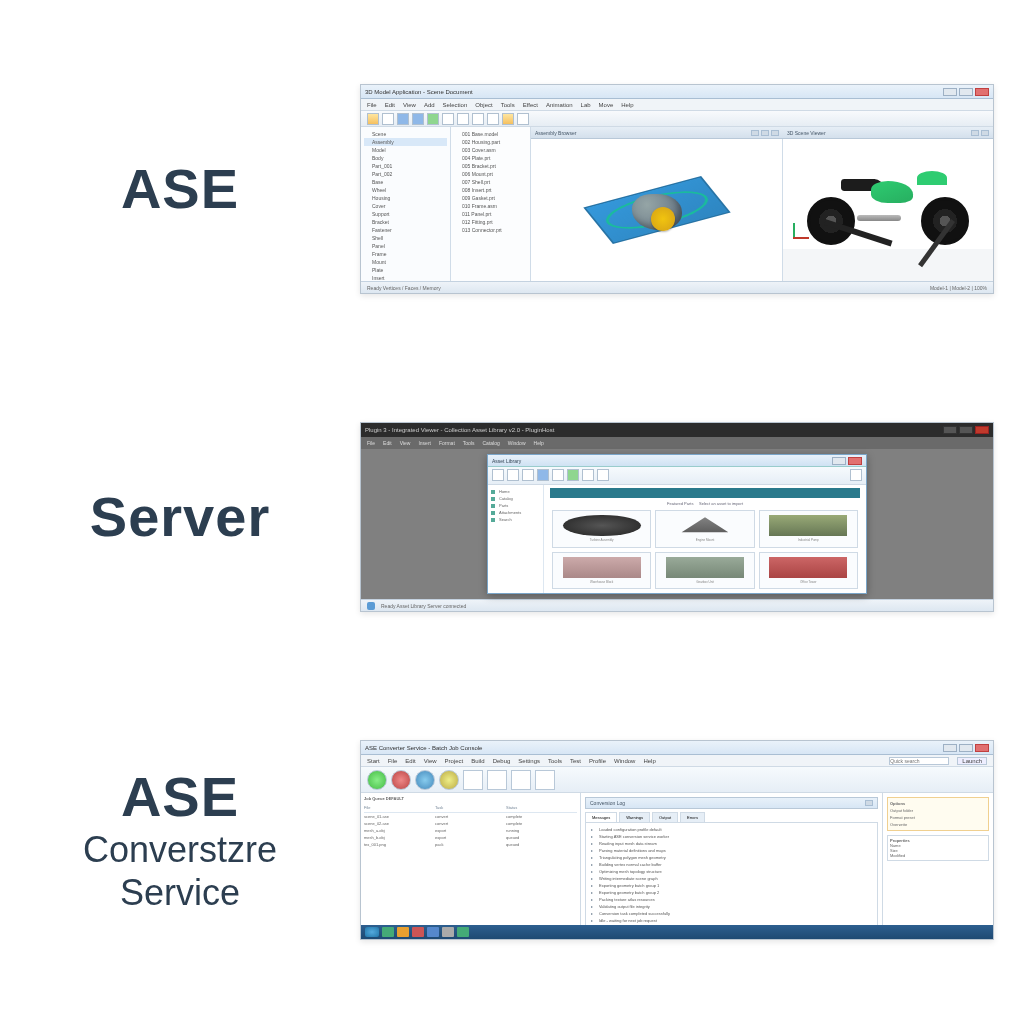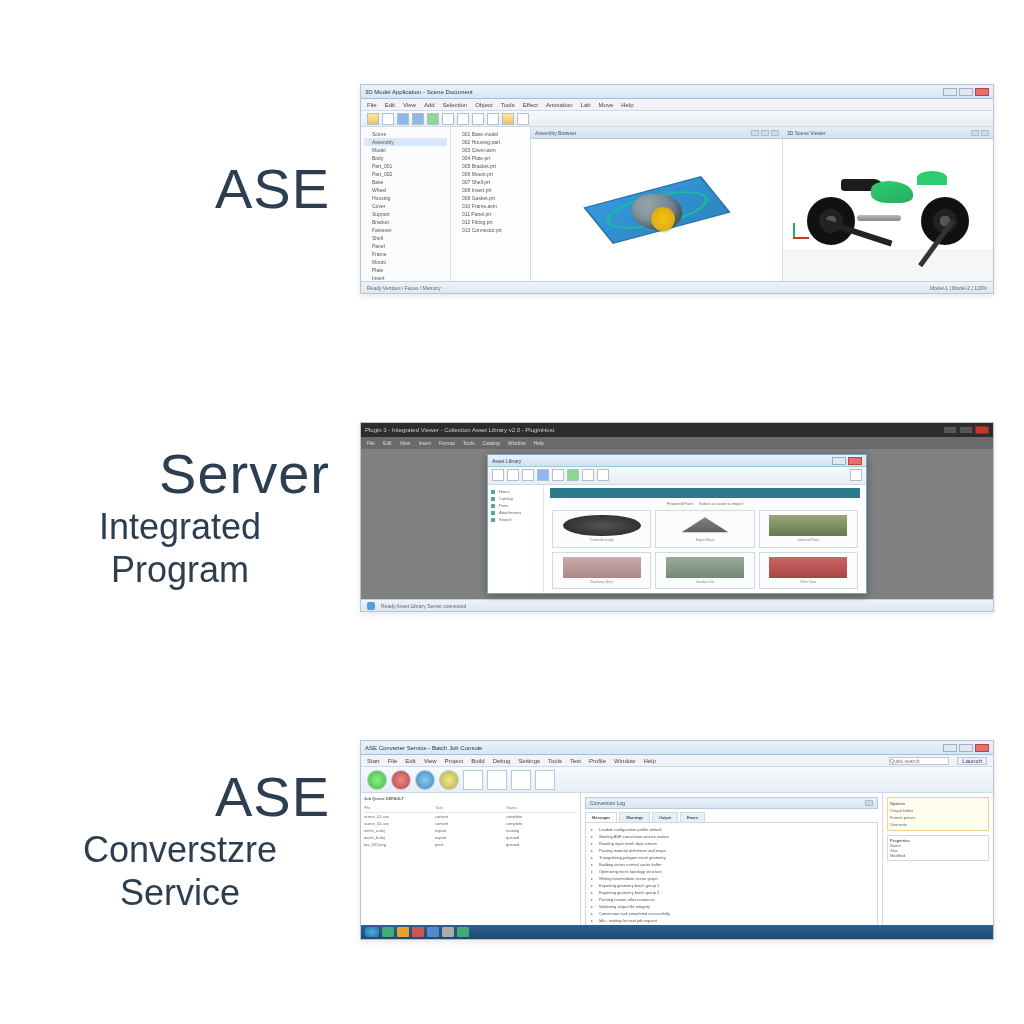--- a/index.html
+++ b/index.html
@@ -19,24 +19,23 @@
     gap: 30px;
   }
   .label-group {
     width: 300px;
     text-align: center;
     color: #2c3e50;
     flex-shrink: 0;
   }
   .label-title {
     font-size: 56px;
-    font-weight: 400;
+    font-weight: 700;
     letter-spacing: 1px;
     line-height: 1.1;
-    text-align: right;
   }
   .label-sub {
     font-size: 36px;
     font-weight: 400;
     line-height: 1.2;
   }
   .shot {
     flex: 1;
     border: 1px solid #b8c4d0;
     background: #f4f6f8;
@@ -394,22 +393,20 @@
     <div class="statusbar">
       <span>Ready   Vertices / Faces / Memory</span>
       <span>Model-1  |  Model-2  |  100%</span>
     </div>
   </div>
 </div>
 
 <div class="row">
   <div class="label-group">
     <div class="label-title">Server</div>
-    <div class="label-sub" style="white-space:pre-line">Integrated
-Program</div>
   </div>
 
   <div class="shot shot2">
     <div class="dark-title">
       <span>Plugin 3 - Integrated Viewer - Collection Asset Library v2.0 - PluginHost</span>
       <div class="win-btns">
         <div class="win-btn"></div>
         <div class="win-btn"></div>
         <div class="win-btn close"></div>
       </div>

